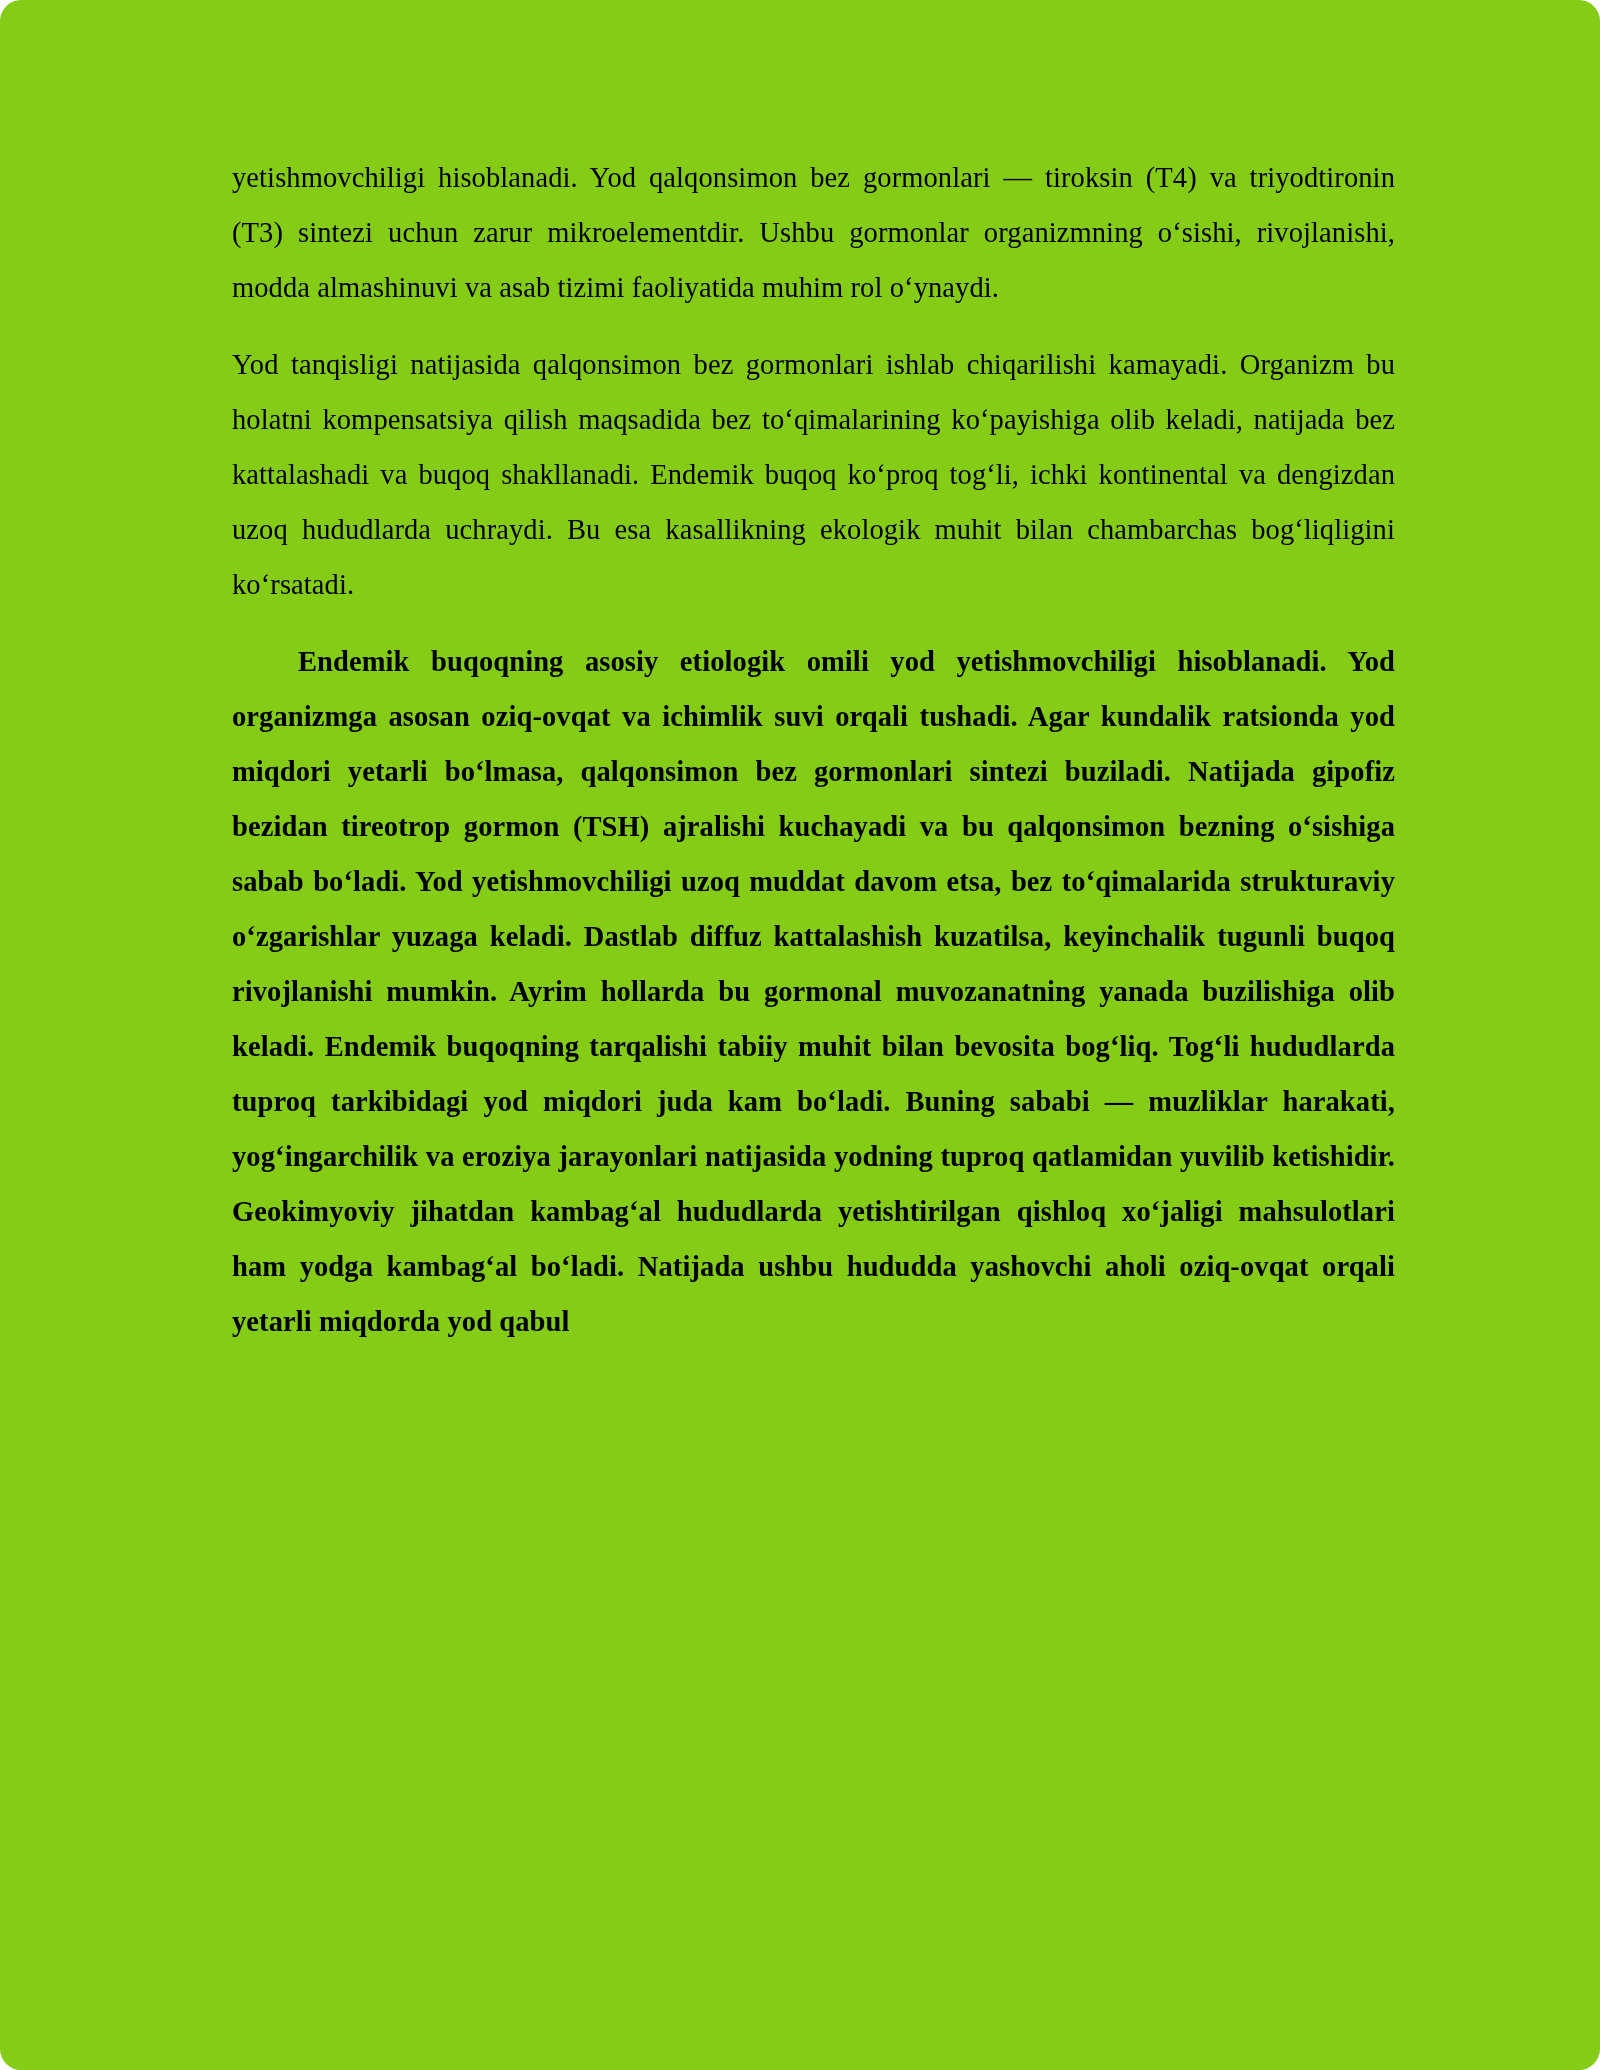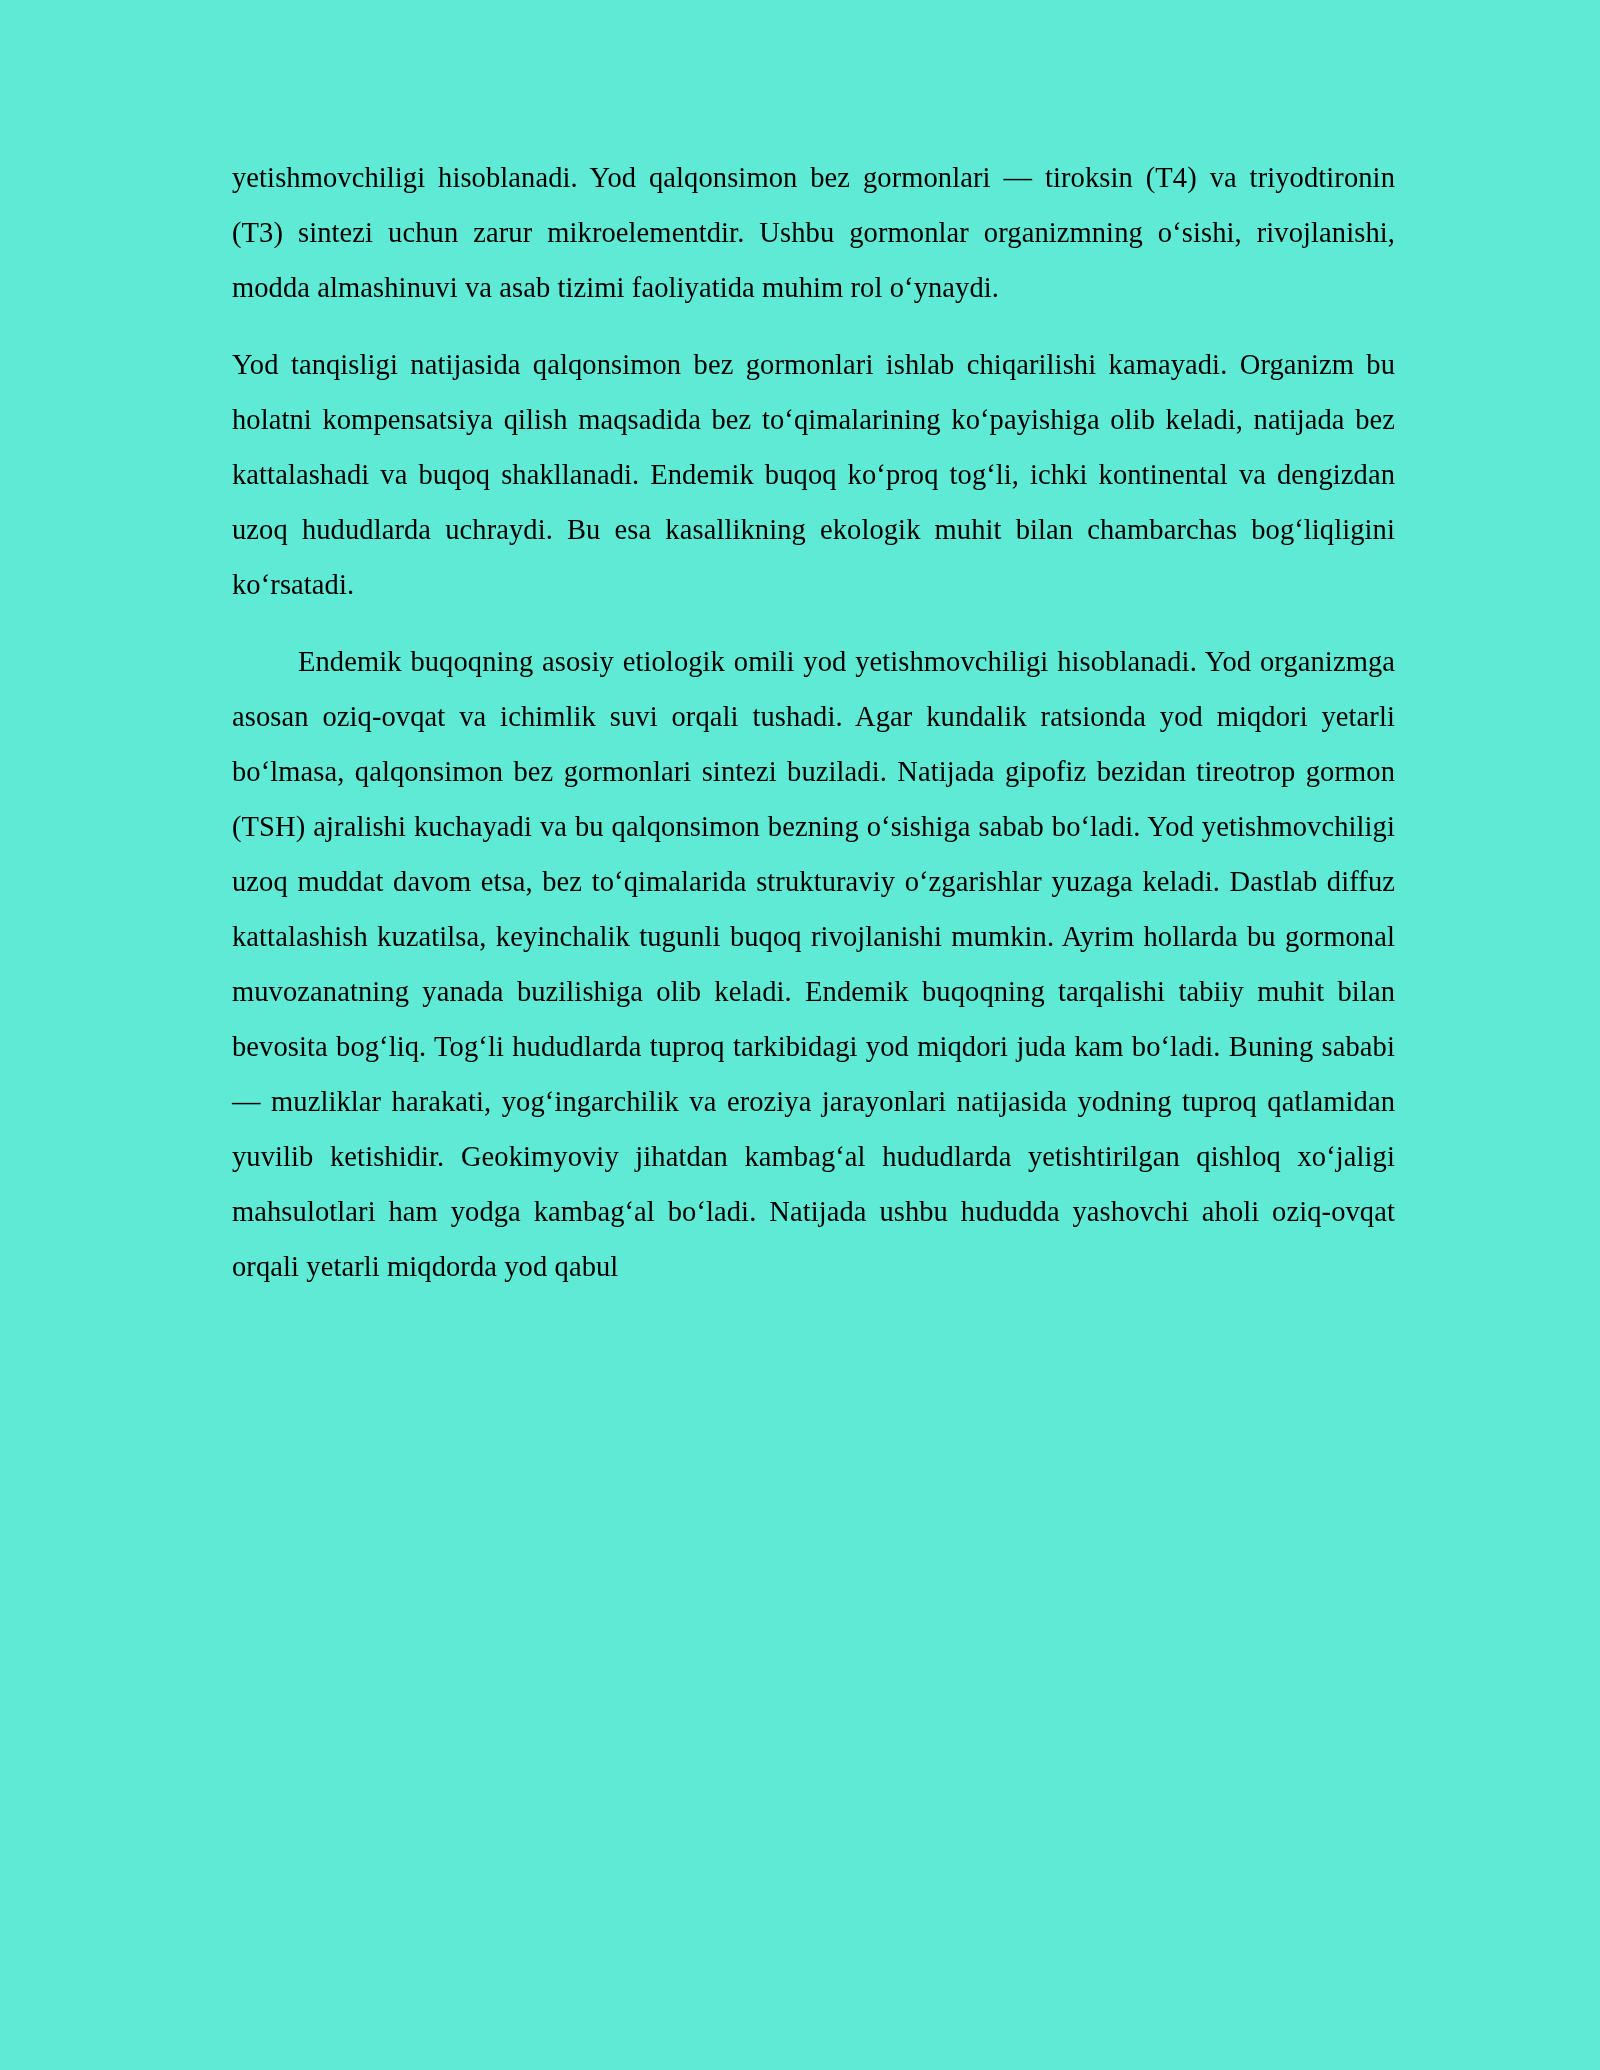--- a/index.html
+++ b/index.html
@@ -11,37 +11,39 @@
     width: 1600px;
     height: 2070px;
     font-family: "Liberation Serif", serif;
     color: #000000;
   }
   .page {
     width: 1600px;
     height: 2070px;
     box-sizing: border-box;
     padding: 150px 205px 120px 232px;
-    background: #5eead4;
+    background: #84cc16;
     position: relative;
+    border-radius: 21px;
   }
   .doc-body {
     font-size: 28.5px;
     line-height: 1.93;
     text-align: justify;
     text-justify: inter-word;
     letter-spacing: 0.1px;
   }
   p.para {
     margin: 0 0 22px 0;
     text-align: justify;
     text-justify: inter-word;
   }
   p.para.indented {
     text-indent: 66px;
+    font-weight: bold;
   }
   p.para:last-child {
     margin-bottom: 0;
   }
 </style>
 </head>
 <body>
 
 <div class="page">
   <div class="doc-body">

